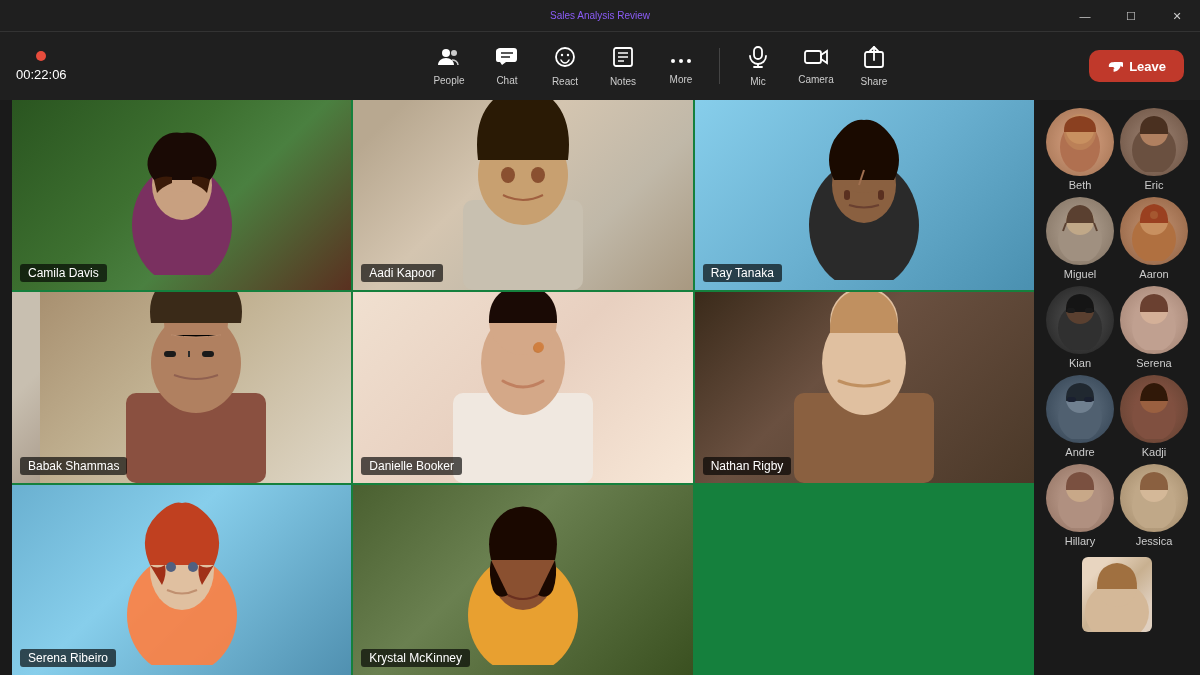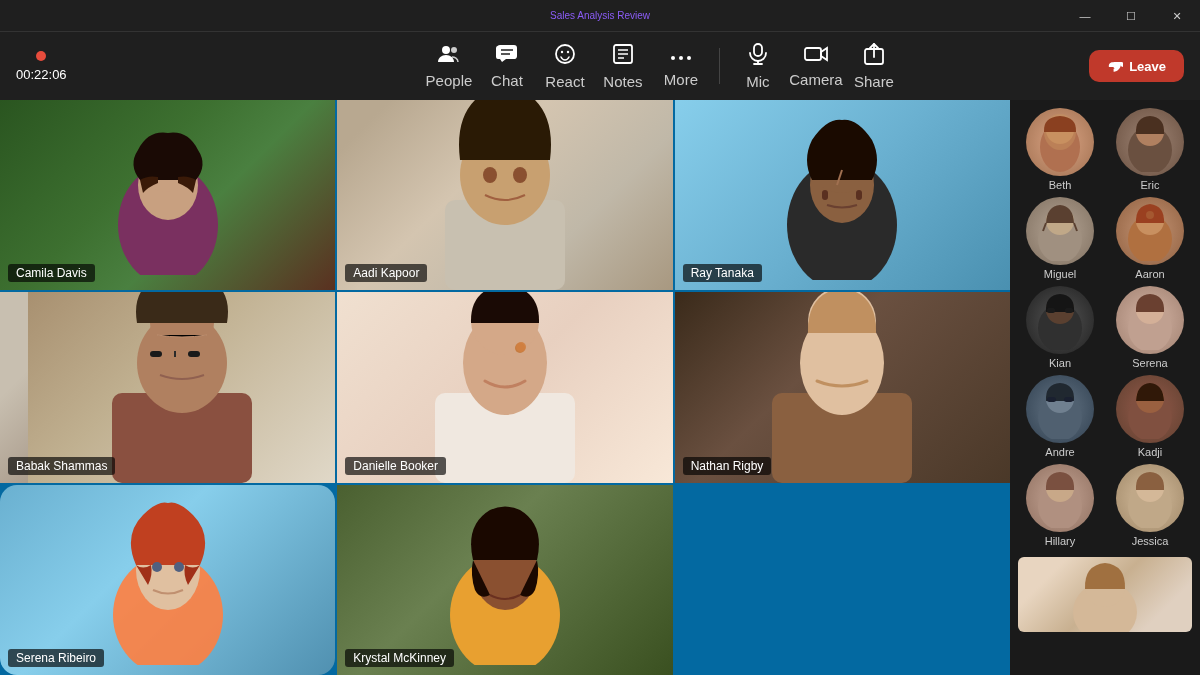--- a/index.html
+++ b/index.html
@@ -83,21 +83,21 @@
       height: 56px;
       border-radius: 6px;
       cursor: pointer;
       color: #fff;
       font-size: 10px;
       gap: 3px;
       background: transparent;
       transition: background 0.15s;
     }
     .tb-btn .icon { font-size: 20px; }
-    .tb-btn .label { font-size: 15px; color: #ccc; }
+    .tb-btn .label { font-size: 10px; color: #ccc; }
     .leave-btn {
       background: #c0392b;
       border-radius: 10px;
       padding: 8px 18px;
       font-size: 13px;
       font-weight: 600;
       cursor: pointer;
       display: flex;
       align-items: center;
       gap: 6px;
@@ -111,21 +111,22 @@
       height: calc(675px - 32px - 68px);
     }
 
     
     #video-grid {
       flex: 1;
       display: grid;
       grid-template-columns: repeat(3, 1fr);
       grid-template-rows: repeat(3, 1fr);
       gap: 2px;
-      background: #0369a1;
+      background: #15803d;
+      margin-left: 12px;
     }
 
     .video-tile {
       position: relative;
       overflow: hidden;
       background: #2a2a2a;
     }
 
     .name-tag {
       position: absolute;
@@ -134,27 +135,28 @@
       background: rgba(0,0,0,0.65);
       padding: 2px 8px;
       border-radius: 3px;
       font-size: 12px;
       font-weight: 500;
       color: #fff;
     }
 
     
     #sidebar {
-      width: 190px;
+      width: 166px;
       background: #1a1a1a;
       overflow-y: auto;
       padding: 8px 0;
       display: flex;
       flex-direction: column;
       gap: 6px;
+      align-items: center;
     }
     #sidebar::-webkit-scrollbar { width: 4px; }
     #sidebar::-webkit-scrollbar-track { background: #1a1a1a; }
     #sidebar::-webkit-scrollbar-thumb { background: #444; border-radius: 2px; }
 
     .sidebar-row {
       display: flex;
       gap: 6px;
       padding: 0 8px;
     }
@@ -186,21 +188,21 @@
     }
 
     
     .tile-camila { background: linear-gradient(135deg, #2d5a27 30%, #4a7a3a 70%, #6b3a2a 90%); }
     .tile-aadi { background: linear-gradient(135deg, #d4c5b0 20%, #b8a890 60%, #c8c0b0 100%); }
     .tile-ray { background: linear-gradient(135deg, #87ceeb 30%, #6ab0d0 70%, #2d6a8a 100%); }
     .tile-babak { background: linear-gradient(135deg, #c8bfb0 20%, #a09080 50%, #706050 80%); padding-left: 28px; }
     .tile-charlotte { background: linear-gradient(135deg, #e8e0d8 20%, #d0c8c0 60%, #b8b0a8 100%); }
     .tile-danielle { background: linear-gradient(135deg, #e8d5c0 20%, #c8b090 50%, #f0e0d0 80%); }
     .tile-nathan { background: linear-gradient(135deg, #5a4030 30%, #8a7060 60%, #6a5040 90%); }
-    .tile-serena { background: linear-gradient(135deg, #87ceeb 20%, #6ab0c8 50%, #4a8ab0 80%); border-radius: 17px; }
+    .tile-serena { background: linear-gradient(135deg, #87ceeb 20%, #6ab0c8 50%, #4a8ab0 80%); }
     .tile-krystal { background: linear-gradient(135deg, #4a6030 30%, #6a8050 60%, #3a5020 90%); }
 
     
     .av-beth { background: radial-gradient(circle, #c49070 40%, #a07050 100%); }
     .av-eric { background: radial-gradient(circle, #8a7060 40%, #6a5040 100%); }
     .av-miguel { background: radial-gradient(circle, #a09080 40%, #807060 100%); }
     .av-aaron { background: radial-gradient(circle, #b08060 40%, #906040 100%); }
     .av-kian { background: radial-gradient(circle, #404040 40%, #202020 100%); }
     .av-serena { background: radial-gradient(circle, #c0a090 40%, #a08070 100%); }
     .av-andre { background: radial-gradient(circle, #506070 40%, #304050 100%); }

